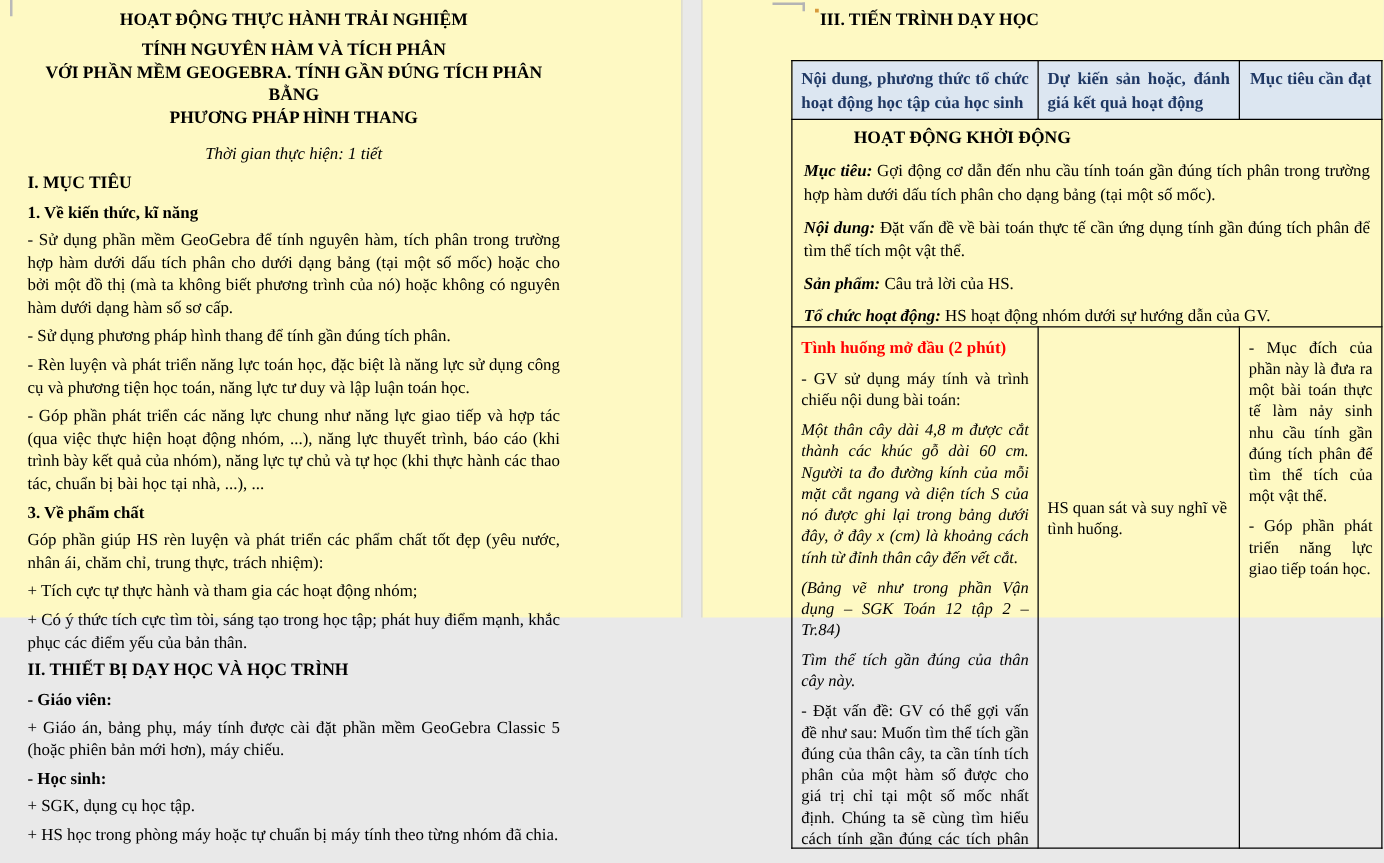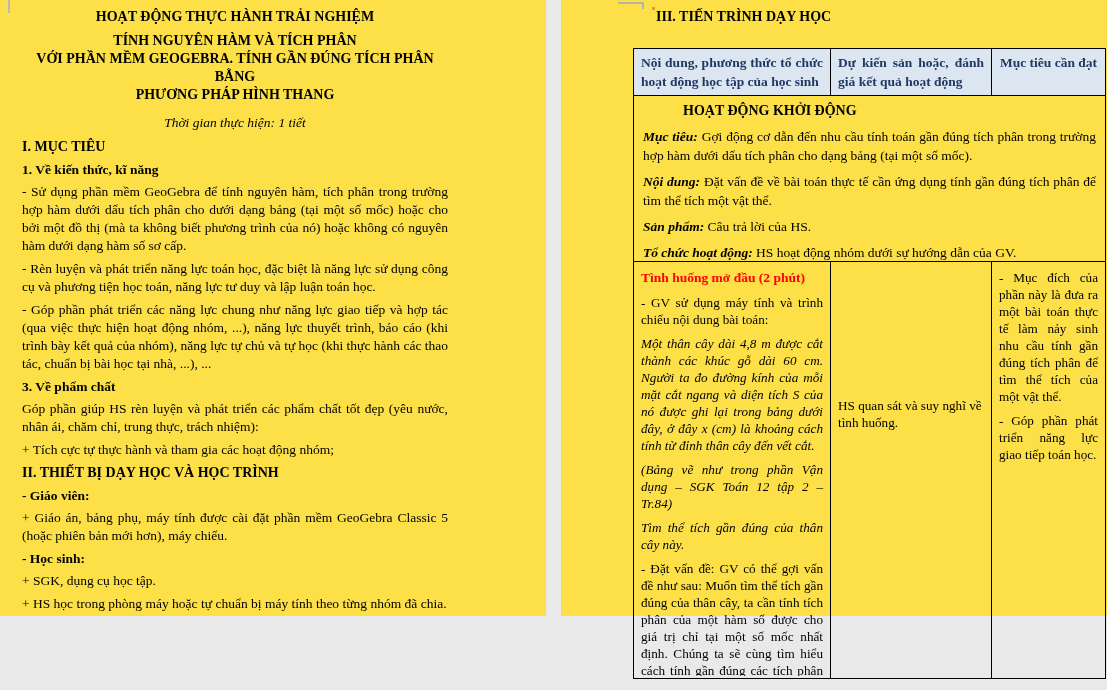--- a/index.html
+++ b/index.html
@@ -2,21 +2,21 @@
 <html><head>
 <meta charset="utf-8">
 <style>
   html,body{margin:0;padding:0;}
   body{
     width:1107px;height:690px;overflow:hidden;position:relative;
     background:#e9e9e9;
     font-family:"Liberation Serif","DejaVu Serif",serif;
     color:#000;
   }
-  .page{position:absolute;top:0;height:616px;background:#fde047;}
+  .page{position:absolute;top:0;height:494px;background:#fef9c3;}
   .page-left{left:0;width:545px;border-right:1px solid #d4d4d4;}
   .page-right{left:561px;width:546px;border-left:1px solid #d4d4d4;}
 
   
   .lp-content{padding:6px 0 0 22px;width:426px;}
   .t-center{text-align:center;font-weight:bold;font-size:14px;line-height:18px;}
   .title1{margin:2px 0 6px 0;}
   .title-mid{margin:0;}
   .subtitle{text-align:center;font-style:italic;font-size:13.5px;line-height:18px;margin:10px 0 6px 0;font-weight:normal;}
   .h1{font-weight:bold;font-size:14px;line-height:18px;margin:5px 0 4px 0;}
@@ -59,25 +59,27 @@
   <div class="lp-content">
     <div class="t-center title1">HOẠT ĐỘNG THỰC HÀNH TRẢI NGHIỆM</div>
     <div class="t-center title-mid">TÍNH NGUYÊN HÀM VÀ TÍCH PHÂN</div>
     <div class="t-center title-mid">VỚI PHẦN MỀM GEOGEBRA. TÍNH GẦN ĐÚNG TÍCH PHÂN BẰNG</div>
     <div class="t-center title-mid">PHƯƠNG PHÁP HÌNH THANG</div>
     <div class="subtitle">Thời gian thực hiện: 1 tiết</div>
 
     <div class="h1">I. MỤC TIÊU</div>
     <div class="h2">1. Về kiến thức, kĩ năng</div>
     <p class="bp">- Sử dụng phần mềm GeoGebra để tính nguyên hàm, tích phân trong trường hợp hàm dưới dấu tích phân cho dưới dạng bảng (tại một số mốc) hoặc cho bởi một đồ thị (mà ta không biết phương trình của nó) hoặc không có nguyên hàm dưới dạng hàm số sơ cấp.</p>
+    <p class="bp">- Sử dụng phương pháp hình thang để tính gần đúng tích phân.</p>
     <p class="bp">- Rèn luyện và phát triển năng lực toán học, đặc biệt là năng lực sử dụng công cụ và phương tiện học toán, năng lực tư duy và lập luận toán học.</p>
     <p class="bp">- Góp phần phát triển các năng lực chung như năng lực giao tiếp và hợp tác (qua việc thực hiện hoạt động nhóm, ...), năng lực thuyết trình, báo cáo (khi trình bày kết quả của nhóm), năng lực tự chủ và tự học (khi thực hành các thao tác, chuẩn bị bài học tại nhà, ...), ...</p>
     <div class="h2">3. Về phẩm chất</div>
     <p class="bp">Góp phần giúp HS rèn luyện và phát triển các phẩm chất tốt đẹp (yêu nước, nhân ái, chăm chỉ, trung thực, trách nhiệm):</p>
     <p class="bp">+ Tích cực tự thực hành và tham gia các hoạt động nhóm;</p>
+    <p class="bp">+ Có ý thức tích cực tìm tòi, sáng tạo trong học tập; phát huy điểm mạnh, khắc phục các điểm yếu của bản thân.</p>
     <div class="h1">II. THIẾT BỊ DẠY HỌC VÀ HỌC TRÌNH</div>
     <div class="h2">- Giáo viên:</div>
     <p class="bp">+ Giáo án, bảng phụ, máy tính được cài đặt phần mềm GeoGebra Classic 5 (hoặc phiên bản mới hơn), máy chiếu.</p>
     <div class="h2">- Học sinh:</div>
     <p class="bp">+ SGK, dụng cụ học tập.</p>
     <p class="bp">+ HS học trong phòng máy hoặc tự chuẩn bị máy tính theo từng nhóm đã chia.</p>
 
   </div>
 </div>
 

